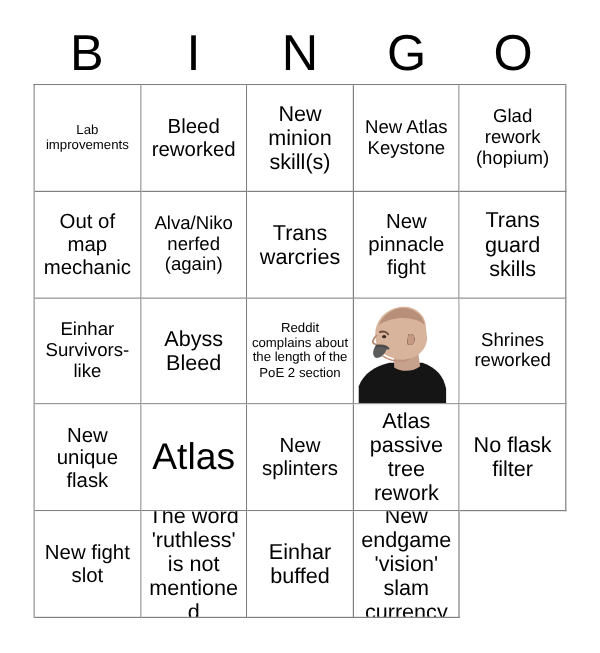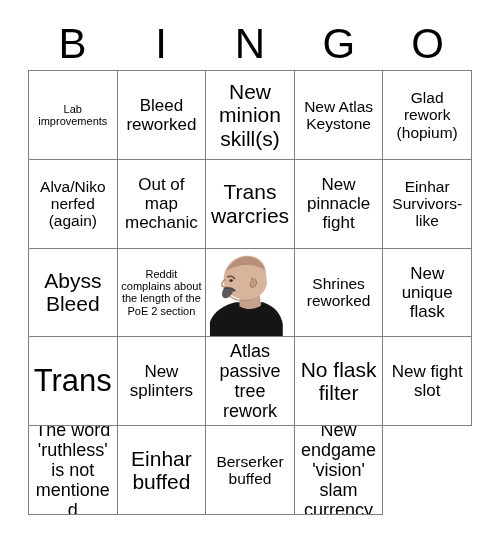--- a/index.html
+++ b/index.html
@@ -79,21 +79,21 @@
     width: 100%;
     line-height: 1.12;
     word-wrap: break-word;
   }
 
   
   .s-xs .txt { font-size: 11px; }
   .s-sm .txt { font-size: 18px; }
   .s-md .txt { font-size: 15.5px; }
   .s-lg .txt { font-size: 17px; }
-  .s-xl .txt { font-size: 21px; }
+  .s-xl .txt { font-size: 18px; }
   .s-xxl .txt { font-size: 31px; }
 
   
   .cell.image-cell {
     padding: 0;
     align-items: stretch;
     justify-content: flex-start;
   }
   .photo {
     position: relative;
@@ -130,31 +130,34 @@
       </div>
       <div class="cell s-xl">
         <span class="txt">New minion skill(s)</span>
       </div>
       <div class="cell s-md">
         <span class="txt">New Atlas Keystone</span>
       </div>
       <div class="cell s-md">
         <span class="txt">Glad rework (hopium)</span>
       </div>
+      <div class="cell s-lg">
+        <span class="txt">Out of map mechanic</span>
+      </div>
       <div class="cell s-md">
         <span class="txt">Alva/Niko nerfed (again)</span>
       </div>
-      <div class="cell s-lg">
-        <span class="txt">Out of map mechanic</span>
-      </div>
       <div class="cell s-xl">
         <span class="txt">Trans warcries</span>
       </div>
       <div class="cell s-lg">
         <span class="txt">New pinnacle fight</span>
+      </div>
+      <div class="cell s-xl">
+        <span class="txt">Trans guard skills</span>
       </div>
       <div class="cell s-md">
         <span class="txt">Einhar Survivors-like</span>
       </div>
       <div class="cell s-xl">
         <span class="txt">Abyss Bleed</span>
       </div>
       <div class="cell s-xs">
         <span class="txt">Reddit complains about the length of the PoE 2 section</span>
       </div>
@@ -179,41 +182,38 @@
           </svg>
         </div>
       </div>
       <div class="cell s-md">
         <span class="txt">Shrines reworked</span>
       </div>
       <div class="cell s-lg">
         <span class="txt">New unique flask</span>
       </div>
       <div class="cell s-xxl">
-        <span class="txt">Trans</span>
+        <span class="txt">Atlas</span>
       </div>
       <div class="cell s-lg">
         <span class="txt">New splinters</span>
       </div>
       <div class="cell s-sm">
         <span class="txt">Atlas passive tree rework</span>
       </div>
       <div class="cell s-xl">
         <span class="txt">No flask filter</span>
       </div>
       <div class="cell s-lg">
         <span class="txt">New fight slot</span>
       </div>
       <div class="cell s-sm">
         <span class="txt">The word 'ruthless' is not mentioned</span>
       </div>
       <div class="cell s-xl">
         <span class="txt">Einhar buffed</span>
       </div>
-      <div class="cell s-md">
-        <span class="txt">Berserker buffed</span>
-      </div>
       <div class="cell s-sm">
         <span class="txt">New endgame 'vision' slam currency</span>
       </div>
     </div>
 
 </div>
 
 </body></html>

